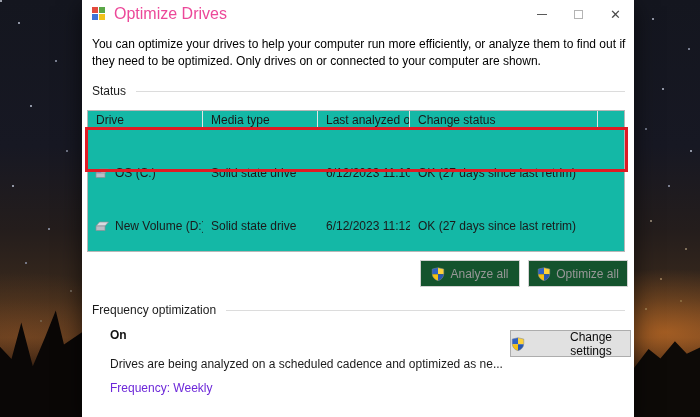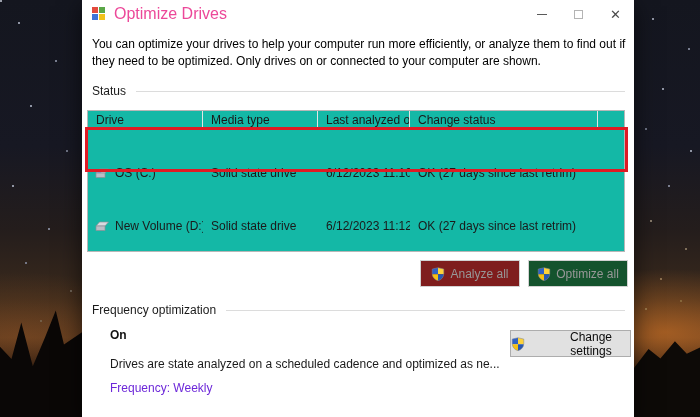--- a/index.html
+++ b/index.html
@@ -70,21 +70,21 @@
   .c3 { width:92px;  flex:0 0 auto; }
   .c4 { width:188px; flex:0 0 auto; }
   .c5 { flex:1; border-right:none !important; }
   .c1.cell { display:flex; align-items:center; gap:5px; padding-left:6px; }
   .drive-icon { width:16px; height:12px; flex:0 0 auto; }
   .red-box { position:absolute; left:-3px; top:16px; width:543px; height:45px; border:3px solid #e01b24; pointer-events:none; }
 
   
   .btn { position:absolute; display:flex; align-items:center; justify-content:center; gap:5px;
          font-family:"Liberation Sans",sans-serif; font-size:12px; cursor:default; }
-  .btn-analyze  { left:338px; top:260px; width:100px; height:27px; background:#7f1d1d; border:1px solid #d2d2d2; color:#979797; }
+  .btn-analyze  { left:338px; top:260px; width:100px; height:27px; background:#14532d; border:1px solid #d2d2d2; color:#979797; }
   .btn-optimize { left:446px; top:260px; width:100px; height:27px; background:#14532d; border:1px solid #d2d2d2; color:#979797; }
   .btn-change   { left:428px; top:330px; width:121px; height:27px; background:#e1e1e1; border:1px solid #adadad; color:#0a0a0a;gap:27px; }
   .shield { width:14px; height:14px; flex:0 0 auto; }
 
   .sched-on   { position:absolute; left:28px; top:328px; font-weight:bold; color:#111; }
   .sched-desc { position:absolute; left:28px; top:357px; color:#1b1b1b; }
   .sched-freq { position:absolute; left:28px; top:381px; color:#6d28d9; }
 </style>
 </head>
 <body>
@@ -204,16 +204,16 @@
 
   <div class="sched-on">On</div>
 
   <button class="btn btn-change">
     <svg class="shield" viewBox="0 0 16 16">
         <use href="#uacShield"></use>
       </svg>
     <span>Change settings</span>
   </button>
 
-  <div class="sched-desc">Drives are state analyzed on a scheduled cadence and optimized as ne...</div>
+  <div class="sched-desc">Drives are being analyzed on a scheduled cadence and optimized as ne...</div>
   <div class="sched-freq">Frequency: Weekly</div>
 
 </div>
 
 </body></html>

